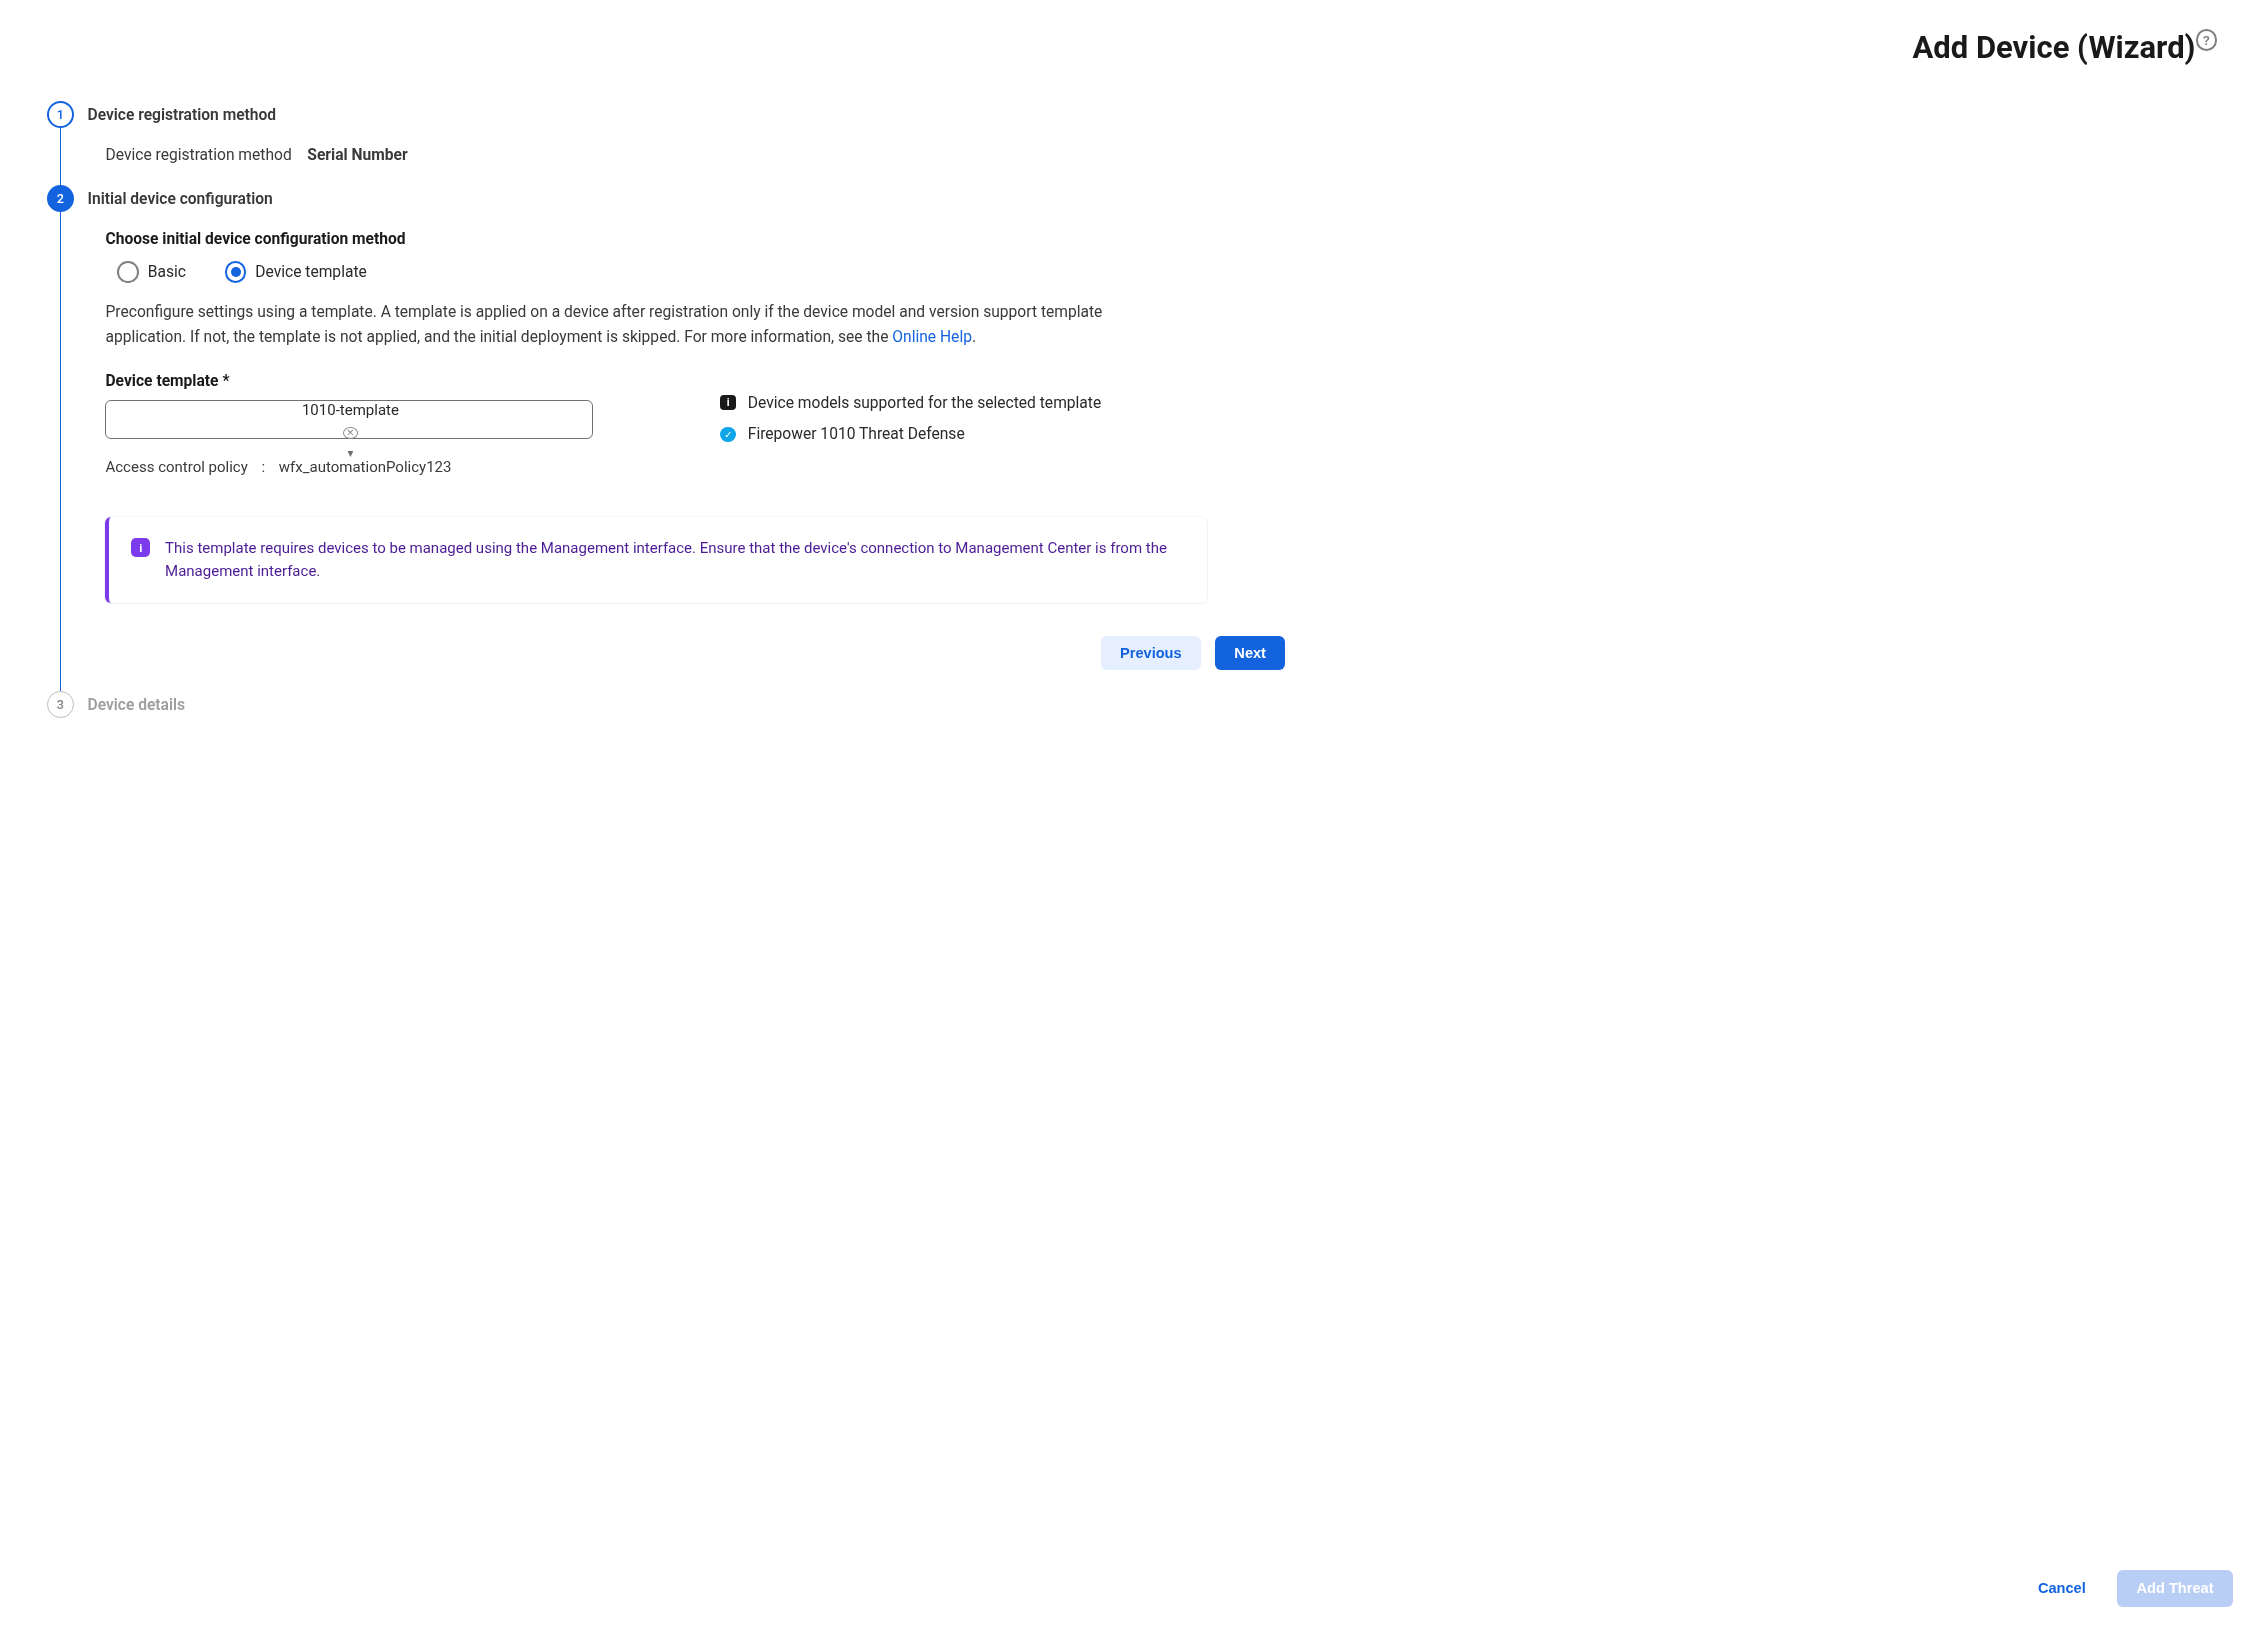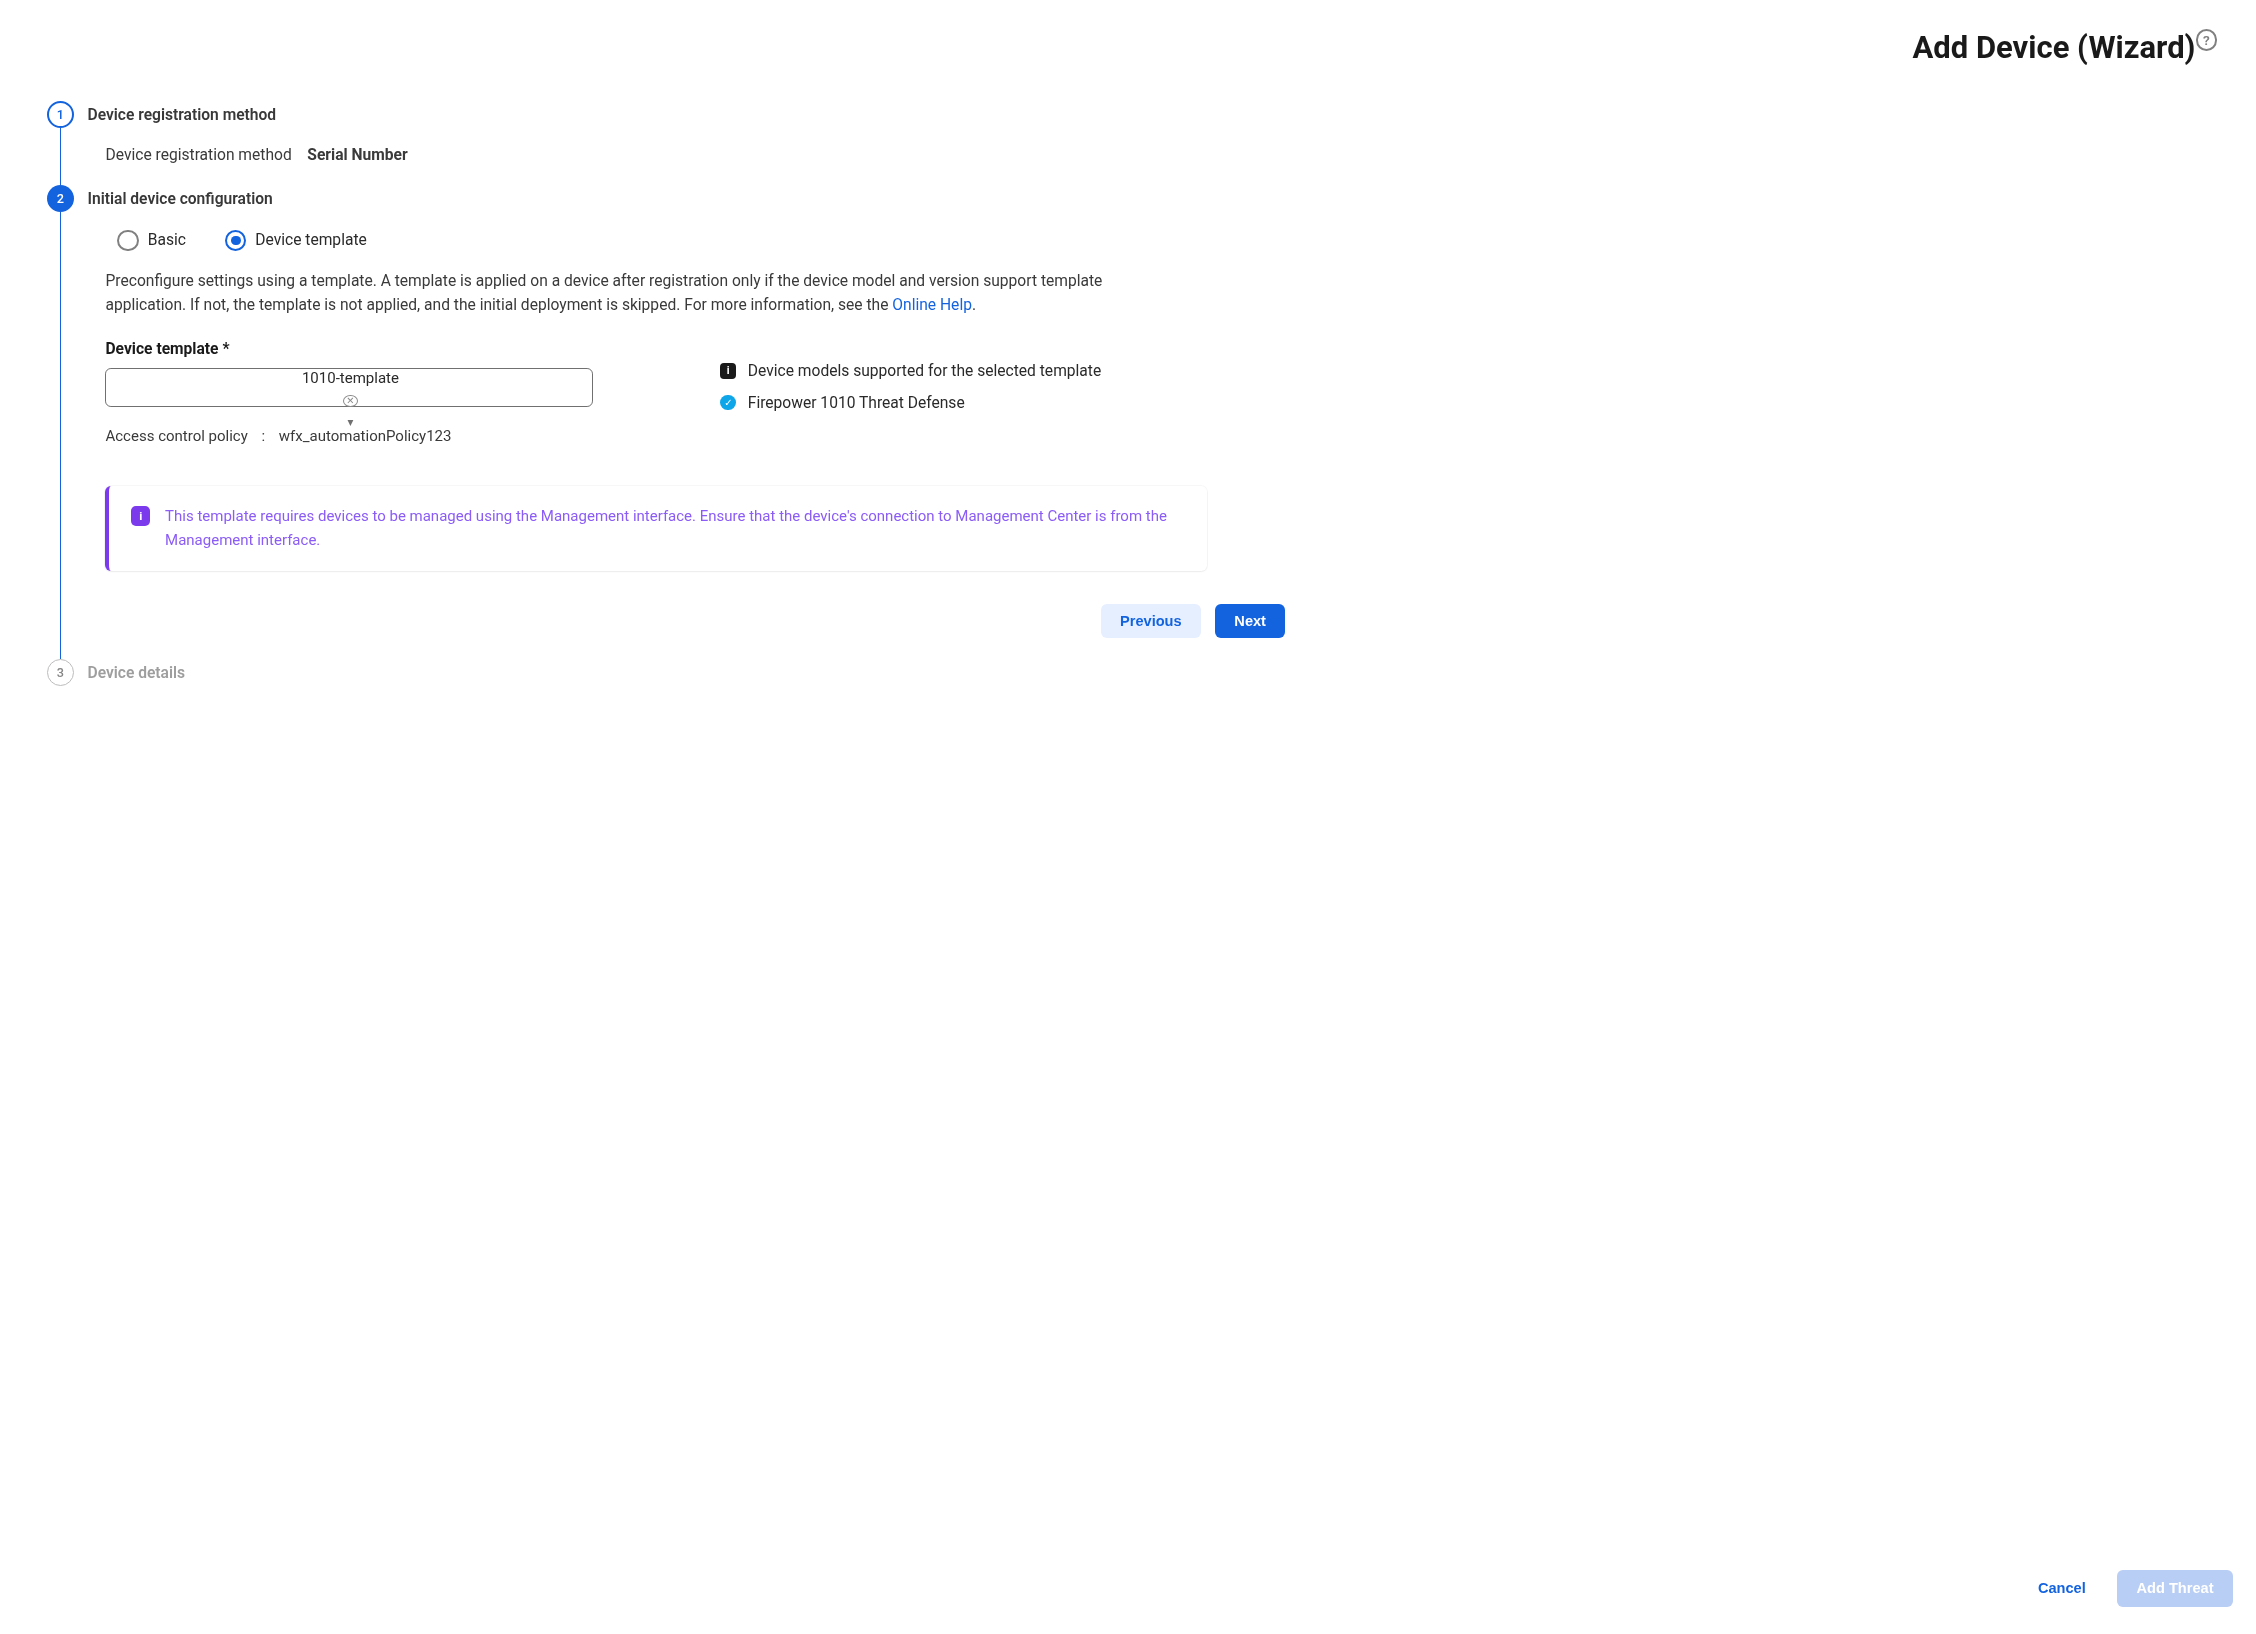--- a/index.html
+++ b/index.html
@@ -94,21 +94,21 @@
     .callout {
       margin-top: 41px;
       border-left: 4.9px solid #7c3aed;
       border-radius: 5.9px;
       padding: 19.5px 21.5px;
       display: flex; gap: 14.6px;
       max-width: 1102px;
       box-shadow: 0 1px 2px rgba(0,0,0,0.05), 0 0 0 1px rgba(0,0,0,0.03);
     }
     .callout-icon { width:19.5px; height:19.5px; border-radius:4.9px; background:#7c3aed; color:#fff; display:flex; align-items:center; justify-content:center; font-size:11.7px; font-weight:700; flex-shrink:0; margin-top:1px;}
-    .callout-text { font-size: 15px; color: #8b5cf6; line-height: 1.55; }
+    .callout-text { font-size: 15px; color: #4c1d95; line-height: 1.55; }
     .step-actions { display: flex; gap: 13.7px; justify-content: flex-end; margin-top: 33px; max-width: 1180px; }
     .btn { padding: 8.8px 19.5px; border-radius: 5.9px; border: none; font-size: 14.6px; font-weight: 600; cursor: pointer; }
     .btn-prev { background: #e6efff; color: #1363df; }
     .btn-next { background: #1363df; color: #fff; }
     .footer-actions {
       position: fixed;
       bottom: 27px; right: 23px;
       display: flex; gap: 23.4px; align-items: center;
     }
     .btn-cancel { background: transparent; color: #1363df; padding: 9.8px 7.8px; }
@@ -133,20 +133,21 @@
       <span>Device registration method</span>
       <span class="summary-value">Serial Number</span>
     </div>
   </div>
 
   <div class="step-row">
     <div class="step-marker current">2</div>
     <div class="step-label">Initial device configuration</div>
   </div>
   <div class="step-body">
+    <div class="section-heading">Choose initial device configuration method</div>
 
     <div class="radio-row">
       <div class="radio-opt">
         <div class="radio-circle unchecked"></div>
         <span class="radio-label">Basic</span>
       </div>
       <div class="radio-opt">
         <div class="radio-circle checked">
             <div class="radio-dot"></div>
           </div>

